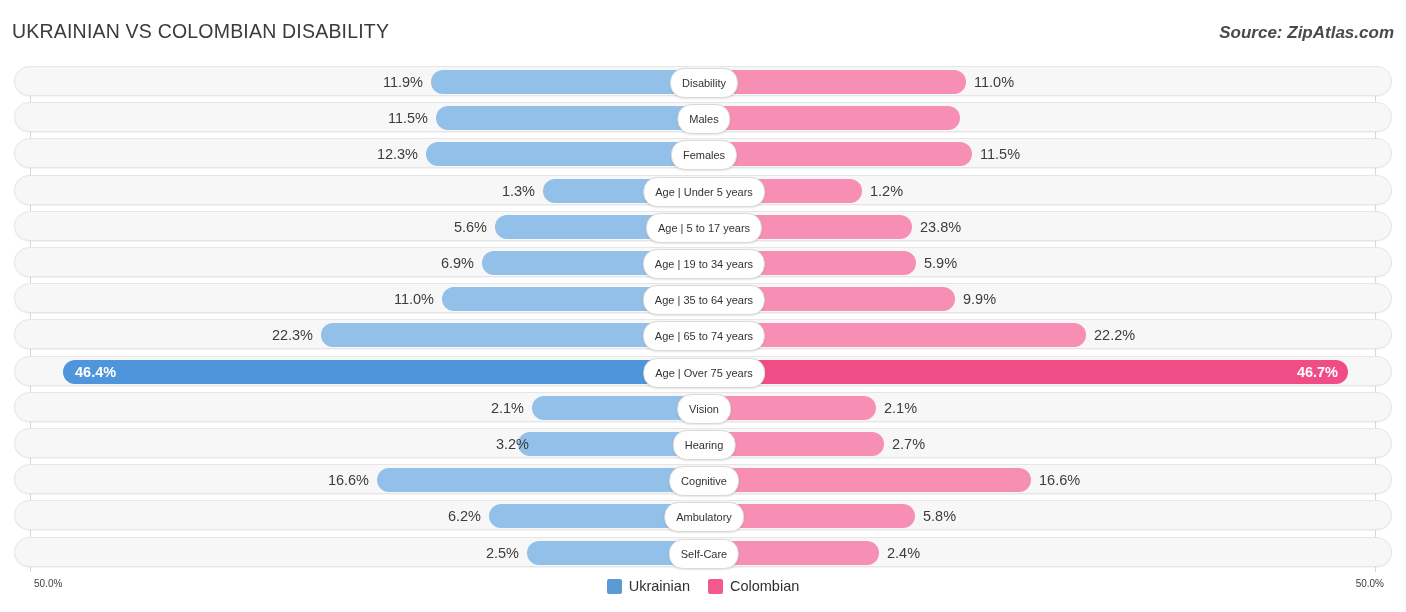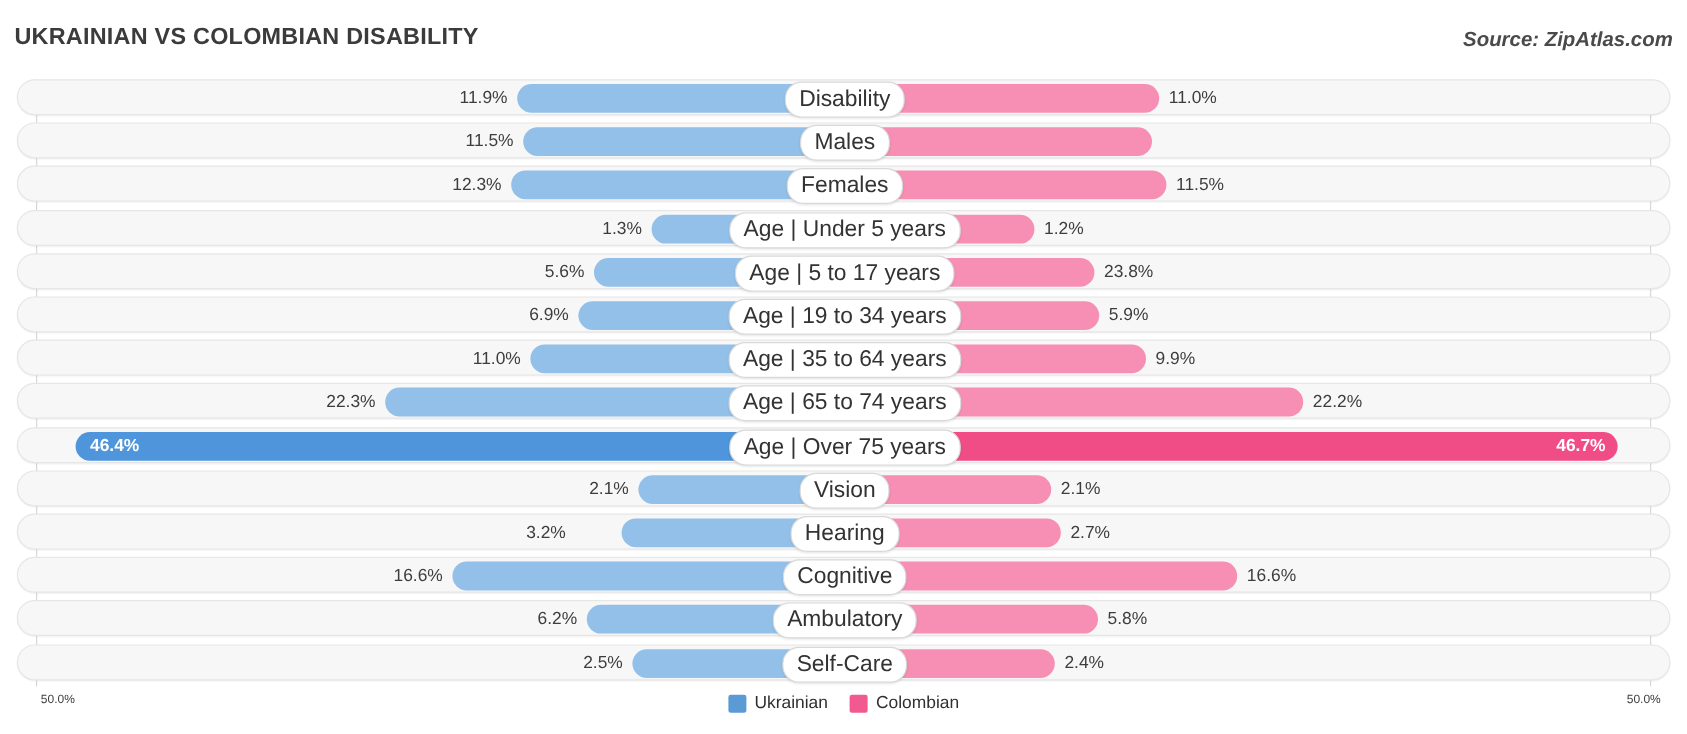--- a/index.html
+++ b/index.html
@@ -10,21 +10,21 @@
     overflow:hidden;
     position:relative;
   }
   
   #header{
     position:absolute;left:0;top:0;width:1406px;height:60px;
   }
   #chart-title{
     position:absolute;left:12px;top:20px;
     font-size:19.5px;letter-spacing:.2px;color:#3b3b3b;
-    font-weight:700;white-space:nowrap;
+    font-weight:400;white-space:nowrap;
   }
   #source-label{
     position:absolute;right:12px;top:23px;
     font-size:17px;font-style:italic;font-weight:bold;color:#4a4a4a;
     white-space:nowrap;
   }
   
   #plot{
     position:absolute;left:0;top:62px;width:1406px;height:510px;
   }
@@ -60,21 +60,21 @@
     position:absolute;top:0;height:30px;line-height:30px;
     font-size:14.5px;color:#3d3d3d;white-space:nowrap;
   }
   .val.l{text-align:right;}
   .val.r{text-align:left;}
   .val.inside{color:#ffffff;font-weight:bold;}
 
   .cat{
     position:absolute;top:1px;height:28px;line-height:28px;
     background:#ffffff;border:1px solid #d9d9d9;border-radius:14px;
-    font-size:19px;color:#333333;
+    font-size:11px;color:#333333;
     padding:0 11px;white-space:nowrap;
     transform:translateX(-50%);
     box-shadow:0 1px 2px rgba(0,0,0,.10);
     z-index:5;
   }
   
   #footer{
     position:absolute;left:0;top:572px;width:1406px;height:40px;
   }
   .axis-end{
@@ -168,21 +168,21 @@
     <div class="row" style="top: 329.8px;">
       <div class="bar left" style="width: 172px; left: 517px; background: rgb(146, 192, 232);"></div>
       <div class="bar right" style="width: 172px; left: 689px; background: rgb(247, 142, 180);"></div>
       <div class="val l" style="left: 425px; width: 84px;">2.1%</div>
       <div class="val r" style="left: 869px; width: 84px;">2.1%</div>
       <div class="cat" style="left: 689px;">Vision</div>
     </div>
     <div class="row" style="top: 366px;">
       <div class="bar left" style="width: 186px; left: 503px; background: rgb(146, 192, 232);"></div>
       <div class="bar right" style="width: 180px; left: 689px; background: rgb(247, 142, 180);"></div>
-      <div class="val l" style="left: 398px; width: 84px; text-align: center;">3.2%</div>
+      <div class="val l" style="left: 430px; width: 84px;">3.2%</div>
       <div class="val r" style="left: 877px; width: 84px;">2.7%</div>
       <div class="cat" style="left: 689px;">Hearing</div>
     </div>
     <div class="row" style="top: 402.2px;">
       <div class="bar left" style="width: 327px; left: 362px; background: rgb(146, 192, 232);"></div>
       <div class="bar right" style="width: 327px; left: 689px; background: rgb(247, 142, 180);"></div>
       <div class="val l" style="left: 270px; width: 84px;">16.6%</div>
       <div class="val r" style="left: 1024px; width: 84px;">16.6%</div>
       <div class="cat" style="left: 689px;">Cognitive</div>
     </div>

